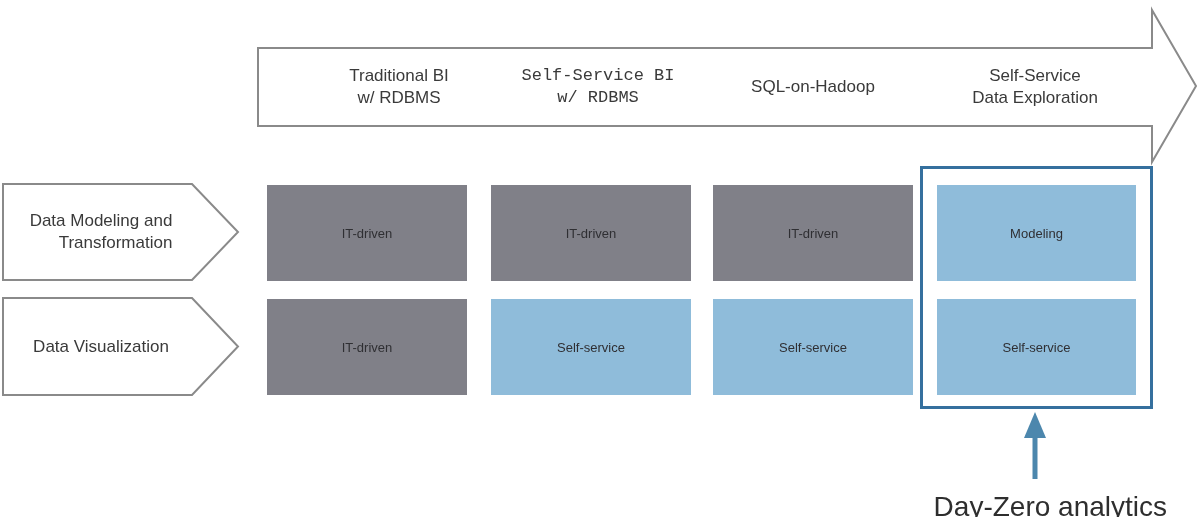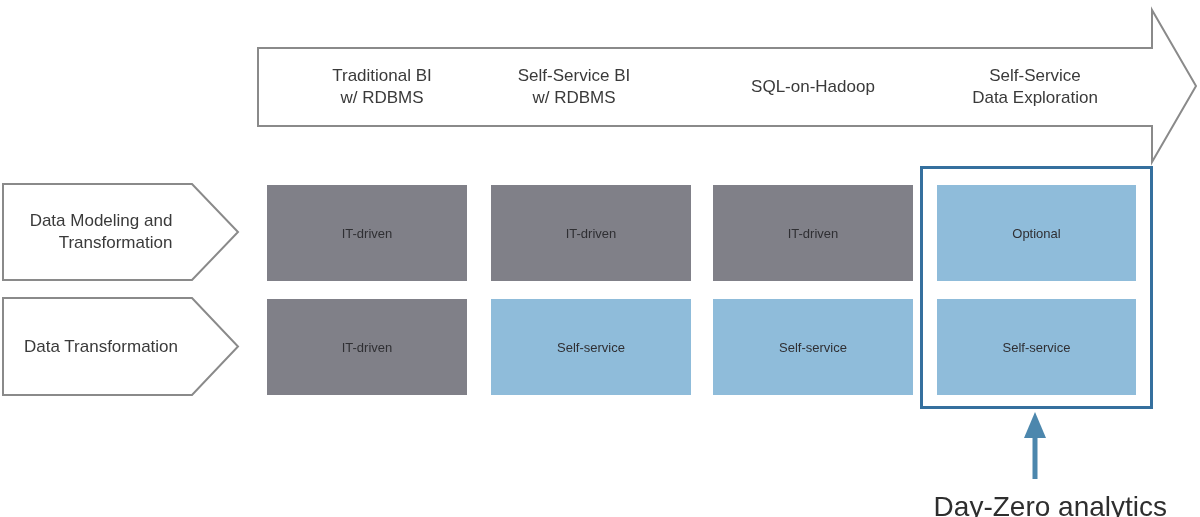--- a/index.html
+++ b/index.html
@@ -34,22 +34,22 @@
     height: 78px;
     width: 220px;
     display: flex;
     align-items: center;
     justify-content: center;
     text-align: center;
     white-space: pre-line;
     font-size: 17px;
     line-height: 1.28;
   }
-  .stage-1 { left: 272px; }
-  .stage-2 { left: 464px; }
+  .stage-1 { left: 257px; padding-left: 32px; }
+  .stage-2 { left: 488px; font-family: Liberation Mono, monospace; }
   .stage-3 { left: 703px; }
   .stage-4 { left: 925px; }
 
   
   .chevron-svg polygon {
     fill: #ffffff;
     stroke: var(--outline, #8a8a8a);
     stroke-width: 2;
     stroke-linejoin: miter;
   }
@@ -138,26 +138,26 @@
 
   <svg class="chevron-svg chevron-1" width="240" height="98" viewBox="0 0 240 98">
     <polygon points="1,1 190,1 236,49 190,97 1,97"></polygon>
   </svg>
   <div class="rowlabel rowlabel-1">Data Modeling and
 Transformation</div>
 
   <svg class="chevron-svg chevron-2" width="240" height="99" viewBox="0 0 240 99">
     <polygon points="1,1 190,1 236,49.5 190,98 1,98"></polygon>
   </svg>
-  <div class="rowlabel rowlabel-2">Data Transformation</div>
+  <div class="rowlabel rowlabel-2">Data Visualization</div>
 
   <div class="cell row-0 col-0 cell--it_driven">IT-driven</div>
   <div class="cell row-0 col-1 cell--it_driven">IT-driven</div>
   <div class="cell row-0 col-2 cell--it_driven">IT-driven</div>
-  <div class="cell row-0 col-3 cell--self_service">Optional</div>
+  <div class="cell row-0 col-3 cell--self_service">Modeling</div>
 
   <div class="cell row-1 col-0 cell--it_driven">IT-driven</div>
   <div class="cell row-1 col-1 cell--self_service">Self-service</div>
   <div class="cell row-1 col-2 cell--self_service">Self-service</div>
   <div class="cell row-1 col-3 cell--self_service">Self-service</div>
 
   <div class="highlight-box"></div>
 
   <svg class="annotation-arrow-svg" width="32" height="68" viewBox="0 0 32 68">
     <line x1="16" y1="24" x2="16" y2="67"></line>

